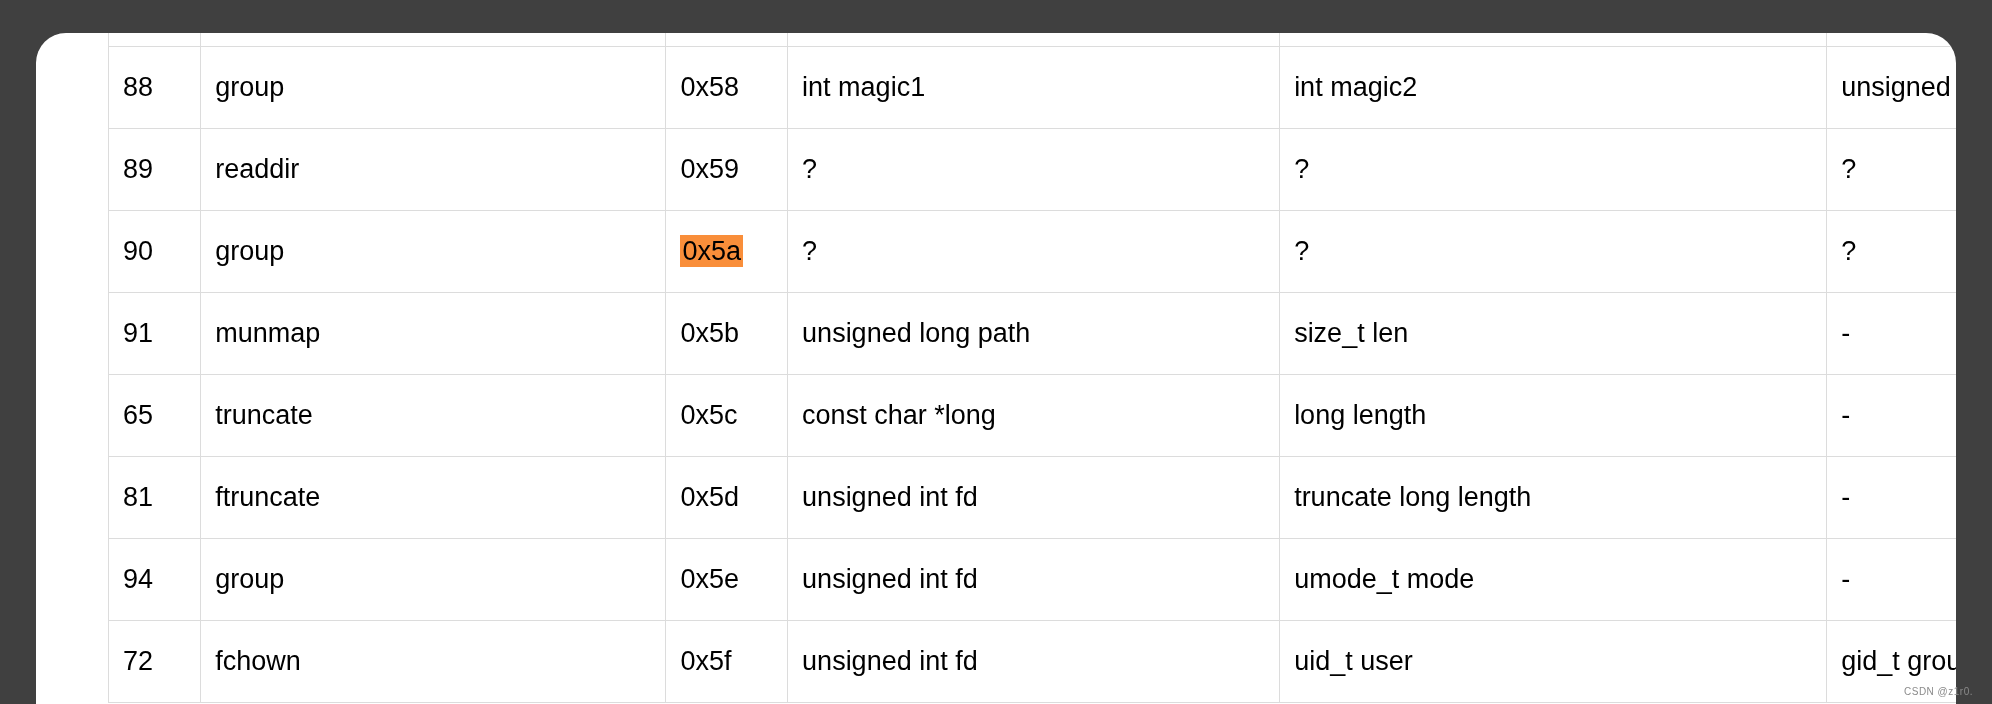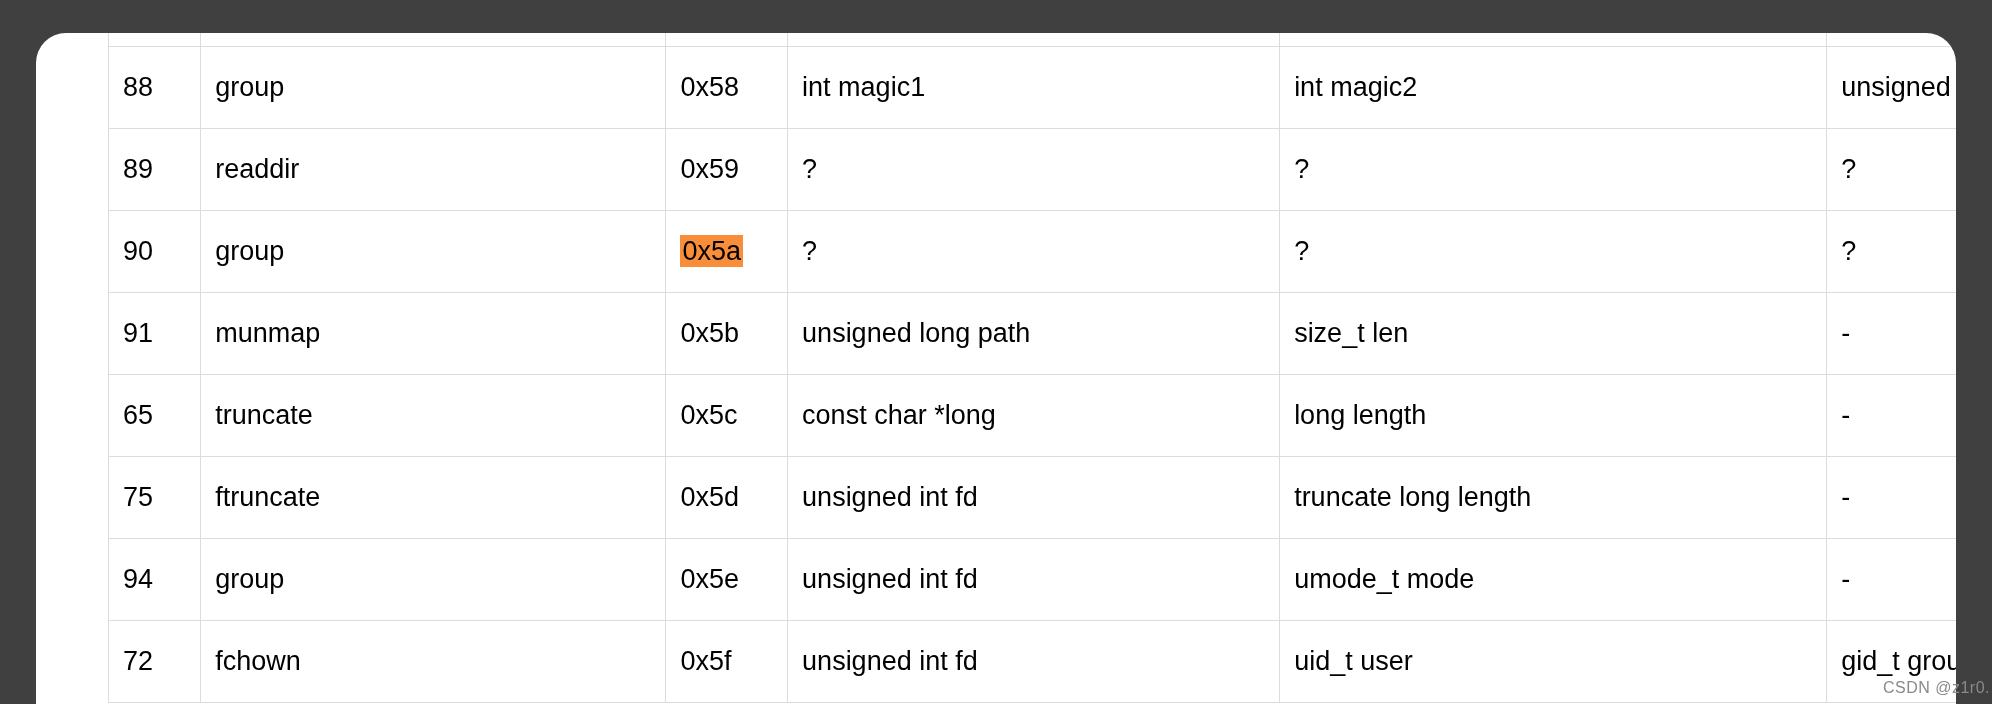--- a/index.html
+++ b/index.html
@@ -66,23 +66,23 @@
 
   td.num { padding-left:16px; }
 
   .hl {
     background:#f98e3a;
     padding:1px 2px;
   }
 
   .watermark {
     position:absolute;
-    right:2px;
+    right:19px;
     bottom:7px;
-    font-size:16px;
+    font-size:10px;
     color:#8a8a8a;
     letter-spacing:0.5px;
     font-family:"Liberation Sans", sans-serif;
     white-space:nowrap;
   }
 </style>
 </head>
 <body>
 
 <div id="root">
@@ -149,21 +149,21 @@
           <tr>
             <td class="num">65</td>
             <td>truncate</td>
             <td>0x5c</td>
             <td>const char *long</td>
             <td>long length</td>
             <td>-</td>
           </tr>
 
           <tr>
-            <td class="num">75</td>
+            <td class="num">81</td>
             <td>ftruncate</td>
             <td>0x5d</td>
             <td>unsigned int fd</td>
             <td>truncate long length</td>
             <td>-</td>
           </tr>
 
           <tr>
             <td class="num">94</td>
             <td>group</td>

